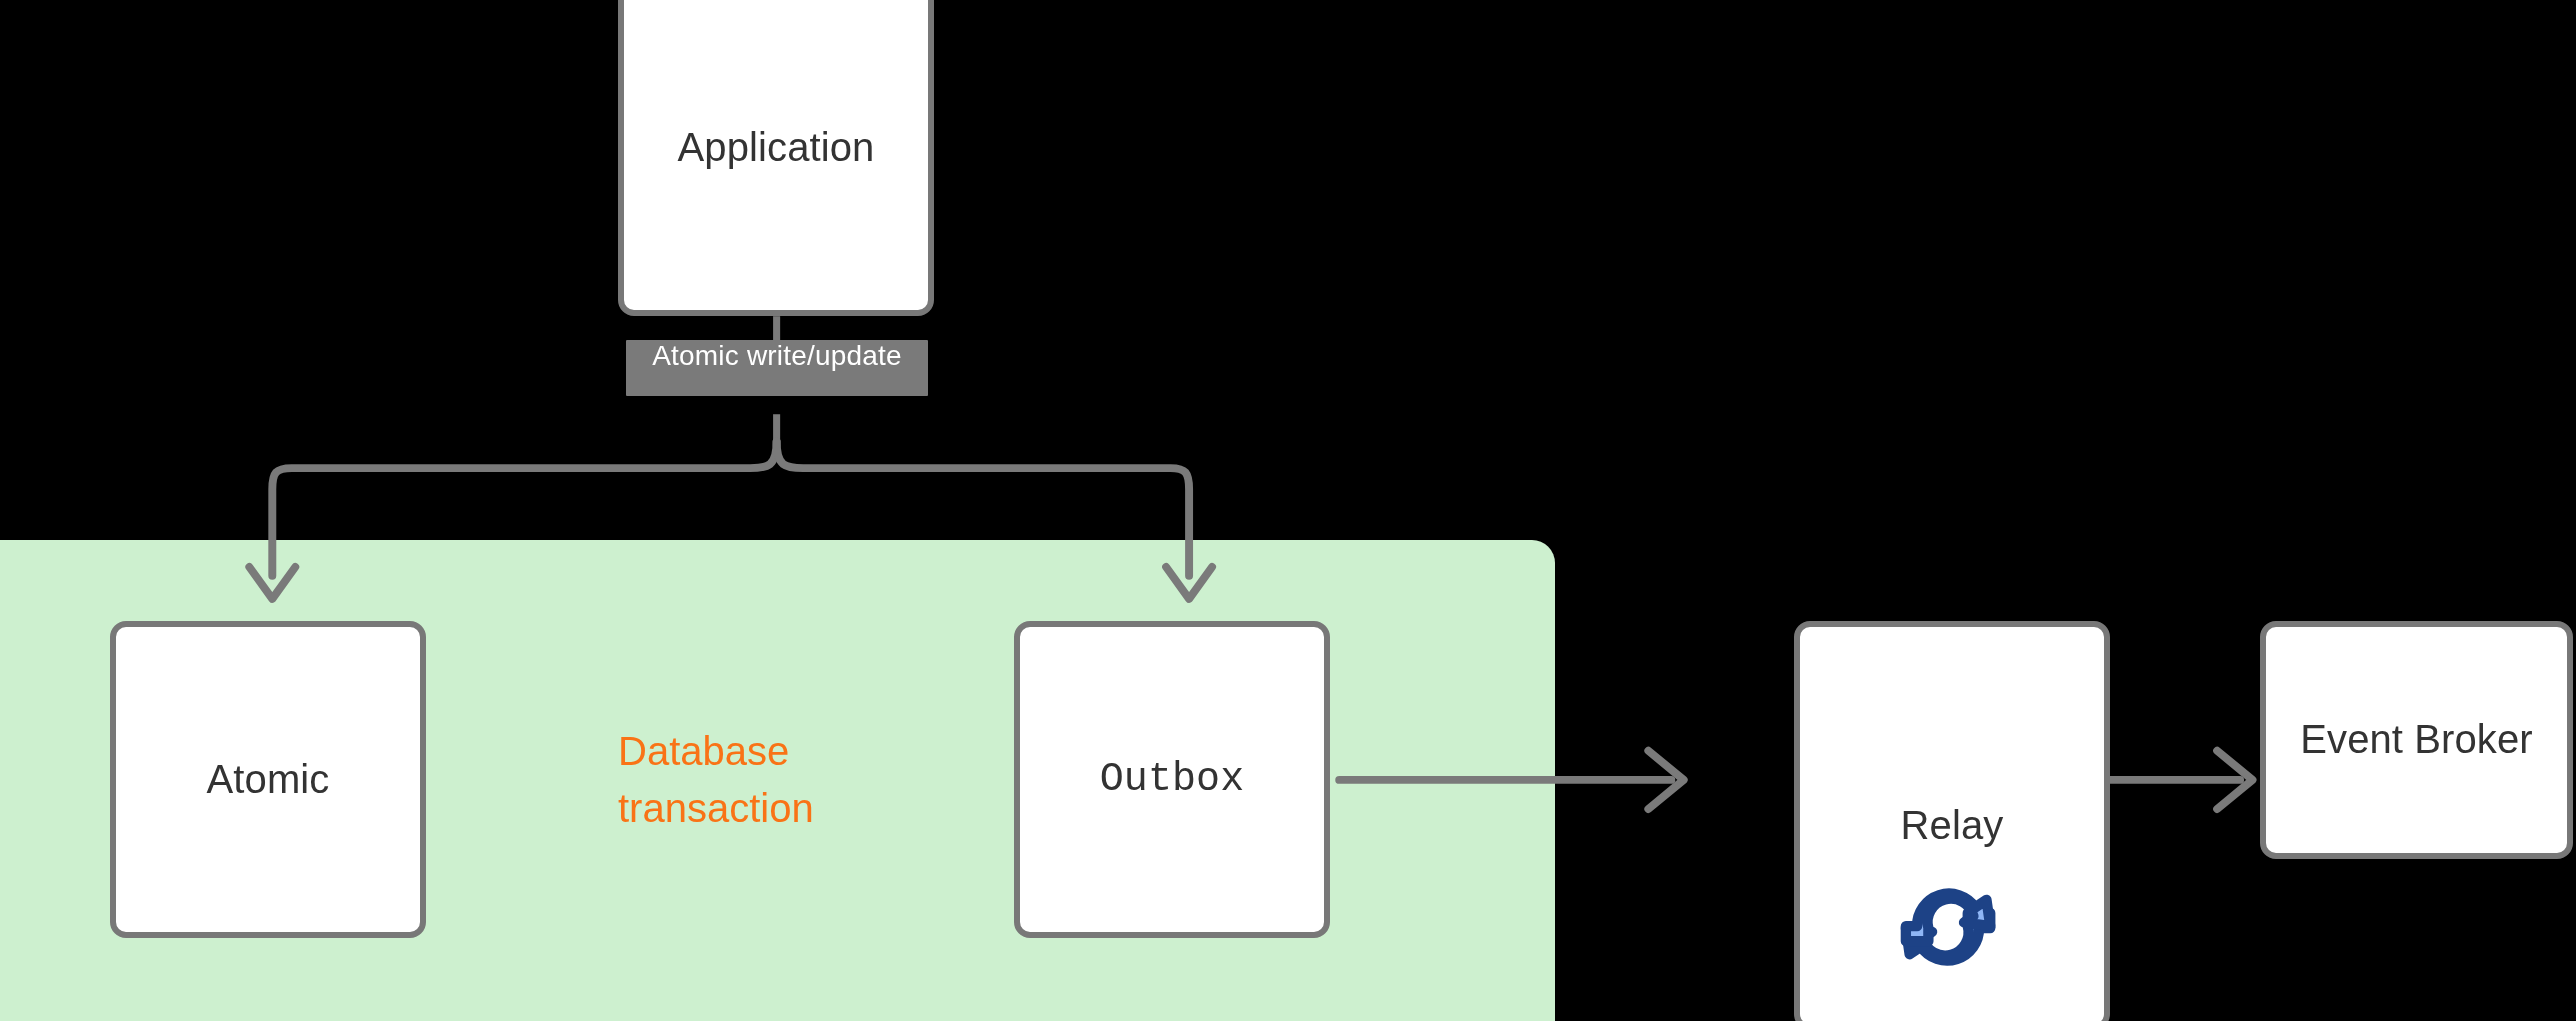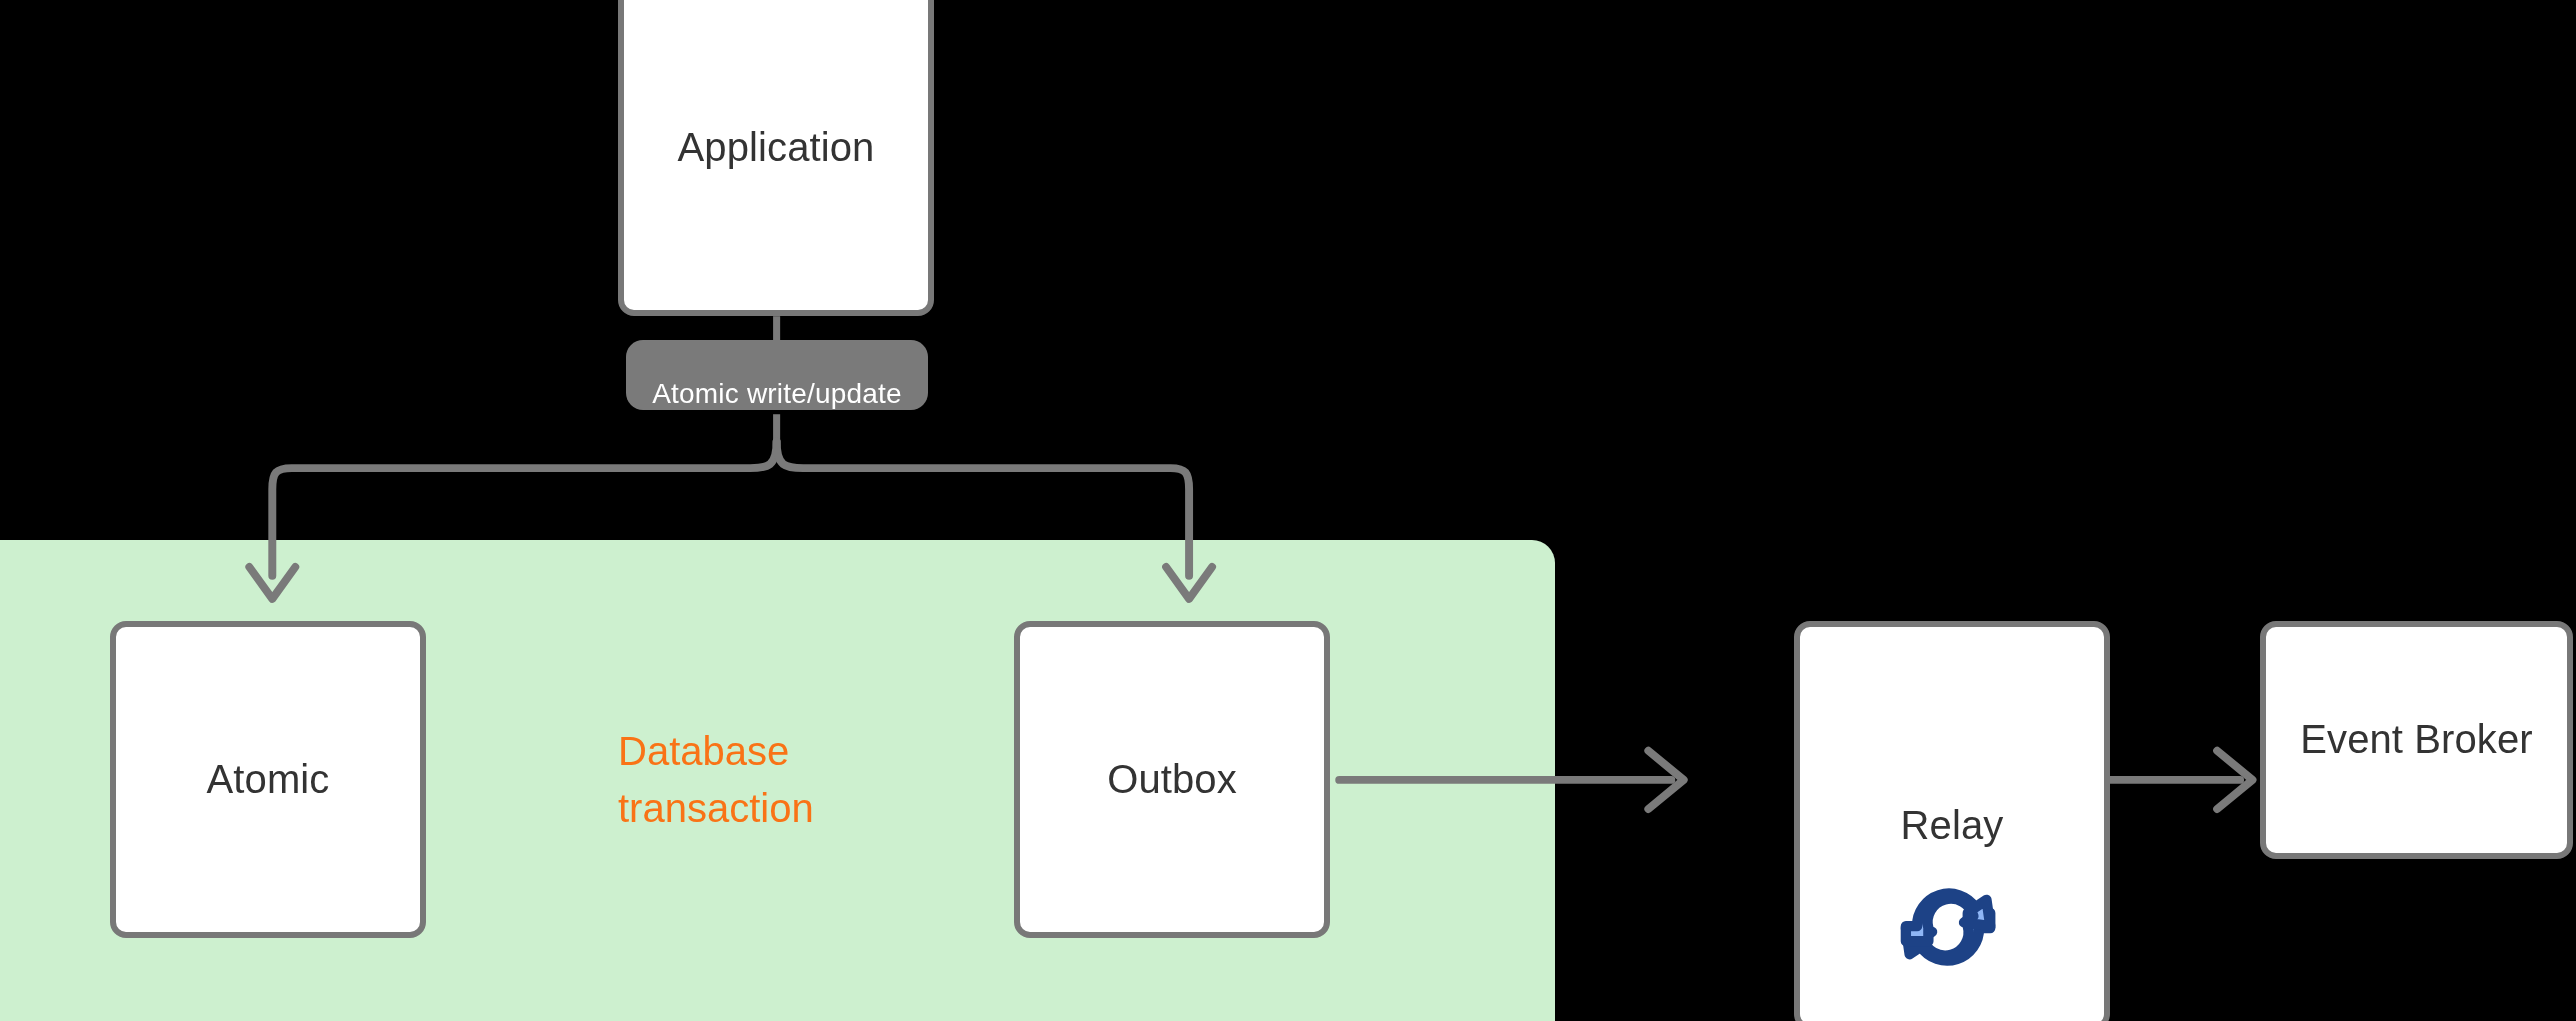--- a/index.html
+++ b/index.html
@@ -54,20 +54,21 @@
     left: 110px;
     top: 621px;
     width: 316px;
     height: 317px;
   }
   #outbox-box {
     left: 1014px;
     top: 621px;
     width: 316px;
     height: 317px;
+    font-family: Liberation Mono, monospace;
   }
   #relay-box {
     left: 1794px;
     top: 621px;
     width: 316px;
     height: 409px;
   }
   #broker-box {
     left: 2260px;
     top: 621px;
@@ -92,26 +93,26 @@
     color: #f97316;
     font-size: 40px;
     line-height: 1.42;
     white-space: pre-line;
   }
   #edge-badge {
     position: absolute;
     left: 626px;
     top: 340px;
     width: 302px;
-    height: 70px;
+    height: 56px;
     box-sizing: border-box;
     background: #7a7a7a;
-    border-radius: 17px;
+    border-radius: 1px;
     display: flex;
-    align-items: flex-end;
+    align-items: flex-start;
     justify-content: center;
     color: #ffffff;
     font-size: 28px;
     letter-spacing: 0.2px;
   }
   #relay-sync-icon {
     position: absolute;
     left: 1889px;
     top: 868px;
     width: 120px;

